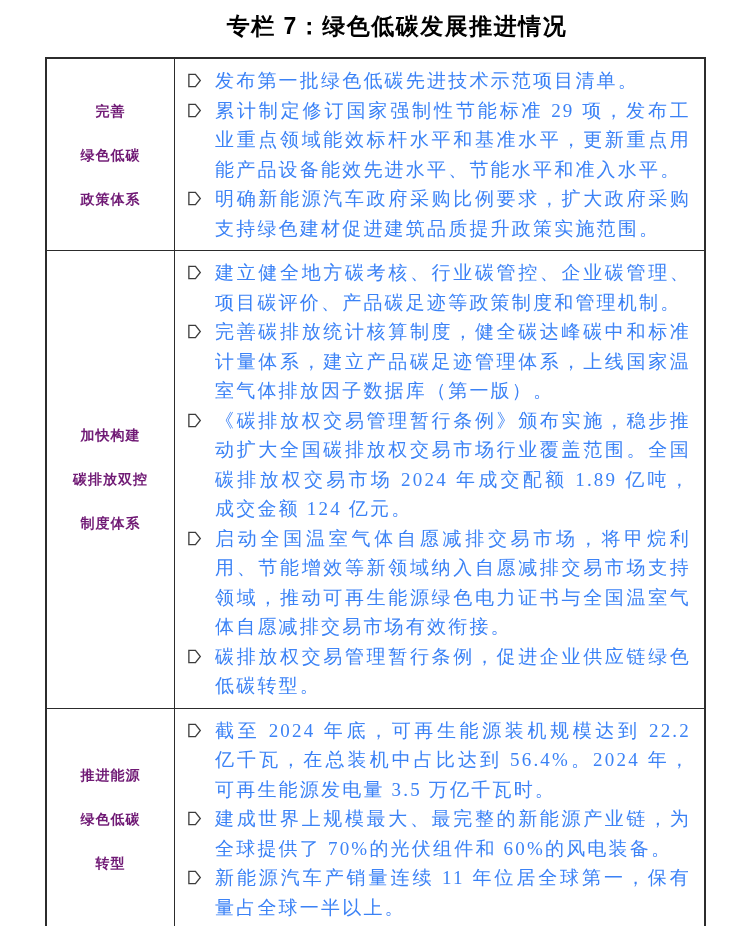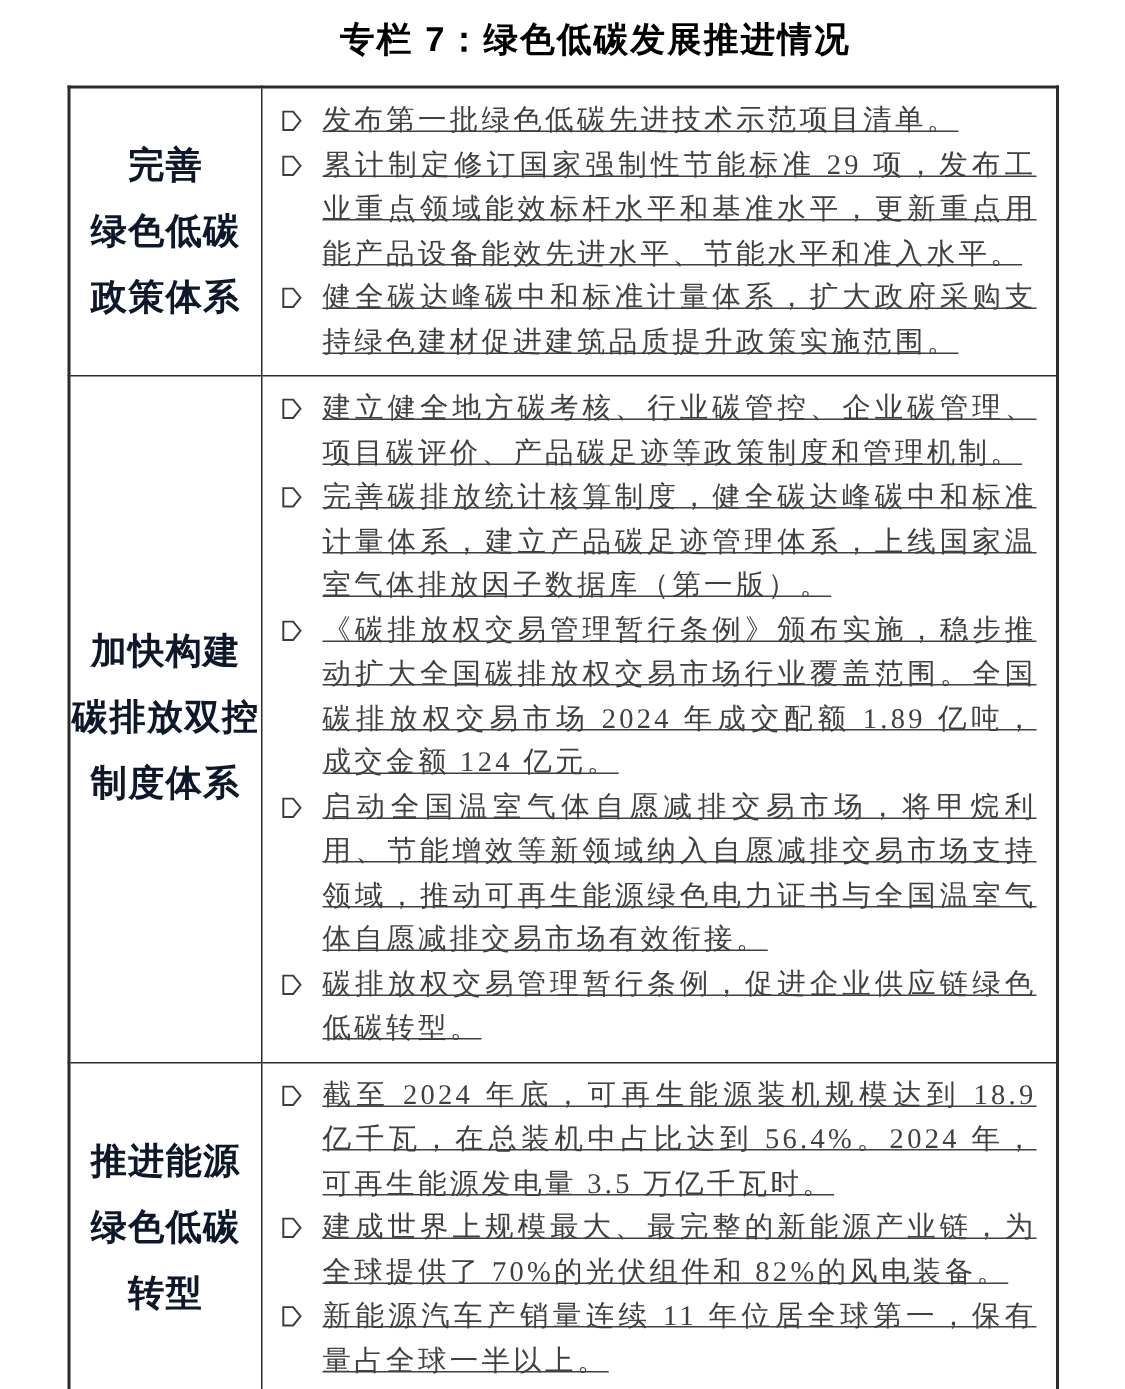--- a/index.html
+++ b/index.html
@@ -35,43 +35,42 @@
   }
   table.box td {
     border: 1px solid #2c2c2c;
     vertical-align: middle;
   }
   td.hdr {
     width: 125px;
     text-align: center;
     font-family: "Liberation Sans", "DejaVu Sans", sans-serif;
     font-weight: 700;
-    font-size: 24px;
+    font-size: 14px;
     line-height: 44px;
     letter-spacing: 1px;
     white-space: pre-line;
-    color: #0f172a;
+    color: #701a75;
   }
   td.content {
     padding: 7px 13px 7px 12px;
     vertical-align: top;
   }
   .item { display: flex; }
   .arrow {
     flex: 0 0 28px;
     padding-top: 6px;
   }
   .text {
     flex: 1;
     font-size: 19px;
     line-height: 29.5px;
     letter-spacing: 2.2px;
     text-align: justify;
-    color: #404040;
-    text-decoration: underline;
+    color: #3b82f6;
   }
 </style>
 </head>
 <body>
 
 <h1 class="title">专栏 7：绿色低碳发展推进情况</h1>
 
 <table class="box">
   <tbody>
       <tr>
@@ -88,21 +87,21 @@
       <div class="item">
         <span class="arrow"><svg viewBox="0 0 16 18" width="15" height="17">
                 <polygon points="2,2.5 9,2.5 14.2,9 9,15.5 2,15.5" fill="#ffffff" stroke="#3c3c3c" stroke-width="1.4"></polygon>
               </svg></span>
         <span class="text">累计制定修订国家强制性节能标准 29 项，发布工业重点领域能效标杆水平和基准水平，更新重点用能产品设备能效先进水平、节能水平和准入水平。</span>
       </div>
       <div class="item">
         <span class="arrow"><svg viewBox="0 0 16 18" width="15" height="17">
                 <polygon points="2,2.5 9,2.5 14.2,9 9,15.5 2,15.5" fill="#ffffff" stroke="#3c3c3c" stroke-width="1.4"></polygon>
               </svg></span>
-        <span class="text">健全碳达峰碳中和标准计量体系，扩大政府采购支持绿色建材促进建筑品质提升政策实施范围。</span>
+        <span class="text">明确新能源汽车政府采购比例要求，扩大政府采购支持绿色建材促进建筑品质提升政策实施范围。</span>
       </div>
     </td>
   </tr>
 
   <tr>
     <td class="hdr" style="height:427px;">加快构建
 碳排放双控
 制度体系</td>
     <td class="content">
       <div class="item">
@@ -140,27 +139,27 @@
 
   <tr>
     <td class="hdr" style="height:216px;">推进能源
 绿色低碳
 转型</td>
     <td class="content">
       <div class="item">
         <span class="arrow"><svg viewBox="0 0 16 18" width="15" height="17">
                 <polygon points="2,2.5 9,2.5 14.2,9 9,15.5 2,15.5" fill="#ffffff" stroke="#3c3c3c" stroke-width="1.4"></polygon>
               </svg></span>
-        <span class="text">截至 2024 年底，可再生能源装机规模达到 18.9 亿千瓦，在总装机中占比达到 56.4%。2024 年，可再生能源发电量 3.5 万亿千瓦时。</span>
+        <span class="text">截至 2024 年底，可再生能源装机规模达到 22.2 亿千瓦，在总装机中占比达到 56.4%。2024 年，可再生能源发电量 3.5 万亿千瓦时。</span>
       </div>
       <div class="item">
         <span class="arrow"><svg viewBox="0 0 16 18" width="15" height="17">
                 <polygon points="2,2.5 9,2.5 14.2,9 9,15.5 2,15.5" fill="#ffffff" stroke="#3c3c3c" stroke-width="1.4"></polygon>
               </svg></span>
-        <span class="text">建成世界上规模最大、最完整的新能源产业链，为全球提供了 70%的光伏组件和 82%的风电装备。</span>
+        <span class="text">建成世界上规模最大、最完整的新能源产业链，为全球提供了 70%的光伏组件和 60%的风电装备。</span>
       </div>
       <div class="item">
         <span class="arrow"><svg viewBox="0 0 16 18" width="15" height="17">
                 <polygon points="2,2.5 9,2.5 14.2,9 9,15.5 2,15.5" fill="#ffffff" stroke="#3c3c3c" stroke-width="1.4"></polygon>
               </svg></span>
         <span class="text">新能源汽车产销量连续 11 年位居全球第一，保有量占全球一半以上。</span>
       </div>
     </td>
   </tr>
 </tbody>

